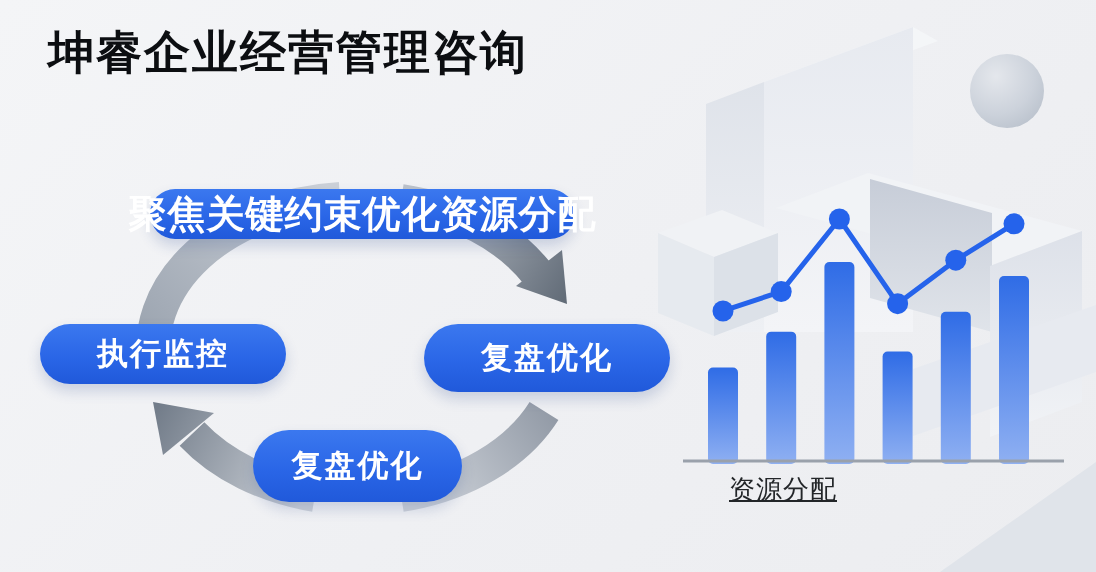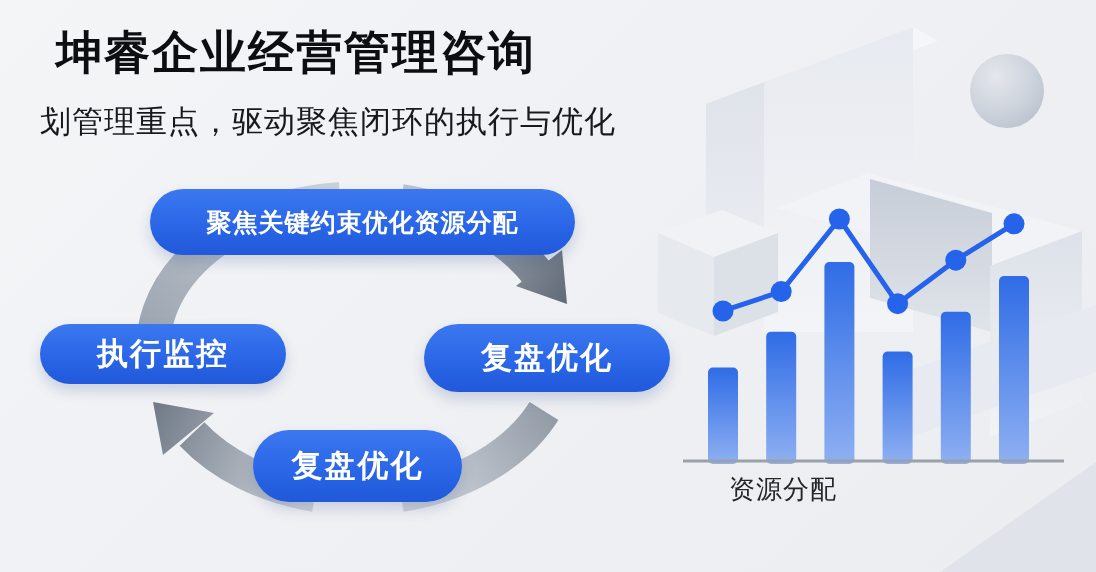--- a/index.html
+++ b/index.html
@@ -4,43 +4,43 @@
 <style>
   html,body{margin:0;padding:0;background:#d9dbdf;}
   .stage{
     position:relative;width:1096px;height:572px;overflow:hidden;
     background:linear-gradient(135deg,#f4f5f7 0%,#eff0f3 55%,#ecedf0 100%);
     font-family:"Liberation Sans","DejaVu Sans",sans-serif;
   }
   svg.layer{position:absolute;left:0;top:0;width:1096px;height:572px;pointer-events:none;}
   
   .hdr-title{
-    position:absolute;left:56px;top:22px;
+    position:absolute;left:48px;top:22px;
     font-size:46px;font-weight:800;letter-spacing:2px;color:#0c0e11;white-space:nowrap;
   }
   .hdr-sub{
     position:absolute;left:40px;top:101px;
     font-size:31px;font-weight:500;letter-spacing:1px;color:#17191c;white-space:nowrap;
   }
   
   .pill{
     position:absolute;display:flex;align-items:center;justify-content:center;
     background:linear-gradient(180deg,#3b78ef 0%,#2a66e7 55%,#2059da 100%);
     color:#fff;font-weight:700;white-space:nowrap;
     box-shadow:0 7px 14px rgba(40,70,140,.20);
     z-index:3;
   }
-  .pill-top   {left:150px;top:189px;width:425px;height:66px;border-radius:34px;font-size:25px;letter-spacing:1px;}
+  .pill-top   {left:150px;top:189px;width:425px;height:50px;border-radius:34px;font-size:38px;letter-spacing:1px;}
   .pill-left  {left:40px;top:324px;width:246px;height:60px;border-radius:34px;font-size:31px;letter-spacing:2px;}
   .pill-right {left:424px;top:324px;width:246px;height:68px;border-radius:34px;font-size:31px;letter-spacing:2px;}
   .pill-bottom{left:253px;top:430px;width:209px;height:72px;border-radius:36px;font-size:31px;letter-spacing:2px;}
   
   .chart-label{
     position:absolute;transform:translateX(-50%);
-    font-size:26px;font-weight:500;color:#232629;letter-spacing:1px;white-space:nowrap;z-index:3;
+    font-size:26px;font-weight:500;color:#232629;letter-spacing:1px;white-space:nowrap;z-index:3;text-decoration:underline;
   }
   .lbl-a{left:783px;top:472px;}
   .lbl-b{left:962px;top:472px;}
 </style>
 </head>
 <body>
 
 <div class="stage">
 
   <svg class="layer" viewBox="0 0 1096 572" aria-hidden="true">
@@ -111,21 +111,20 @@
     <path d="M 401 201 A 205 150 0 0 1 536 272" fill="none" stroke="url(#gArcB)" stroke-width="34"></path>
     <polygon points="567,304 516,286 562,250" fill="url(#gArcB)"></polygon>
 
     <path d="M 544 411 A 205 150 0 0 1 401 495" fill="none" stroke="url(#gArcC)" stroke-width="34"></path>
 
     <path d="M 315 495 A 205 150 0 0 1 192 434" fill="none" stroke="url(#gArcD)" stroke-width="34"></path>
     <polygon points="153,402 214,413 163,455" fill="url(#gArcD)"></polygon>
   </svg>
 
   <div class="hdr-title">坤睿企业经营管理咨询</div>
-  <div class="hdr-sub">划管理重点，驱动聚焦闭环的执行与优化</div>
 
   <div class="pill pill-top">
     <span>聚焦关键约束优化资源分配</span>
   </div>
   <div class="pill pill-left">
     <span>执行监控</span>
   </div>
   <div class="pill pill-right">
     <span>复盘优化</span>
   </div>

